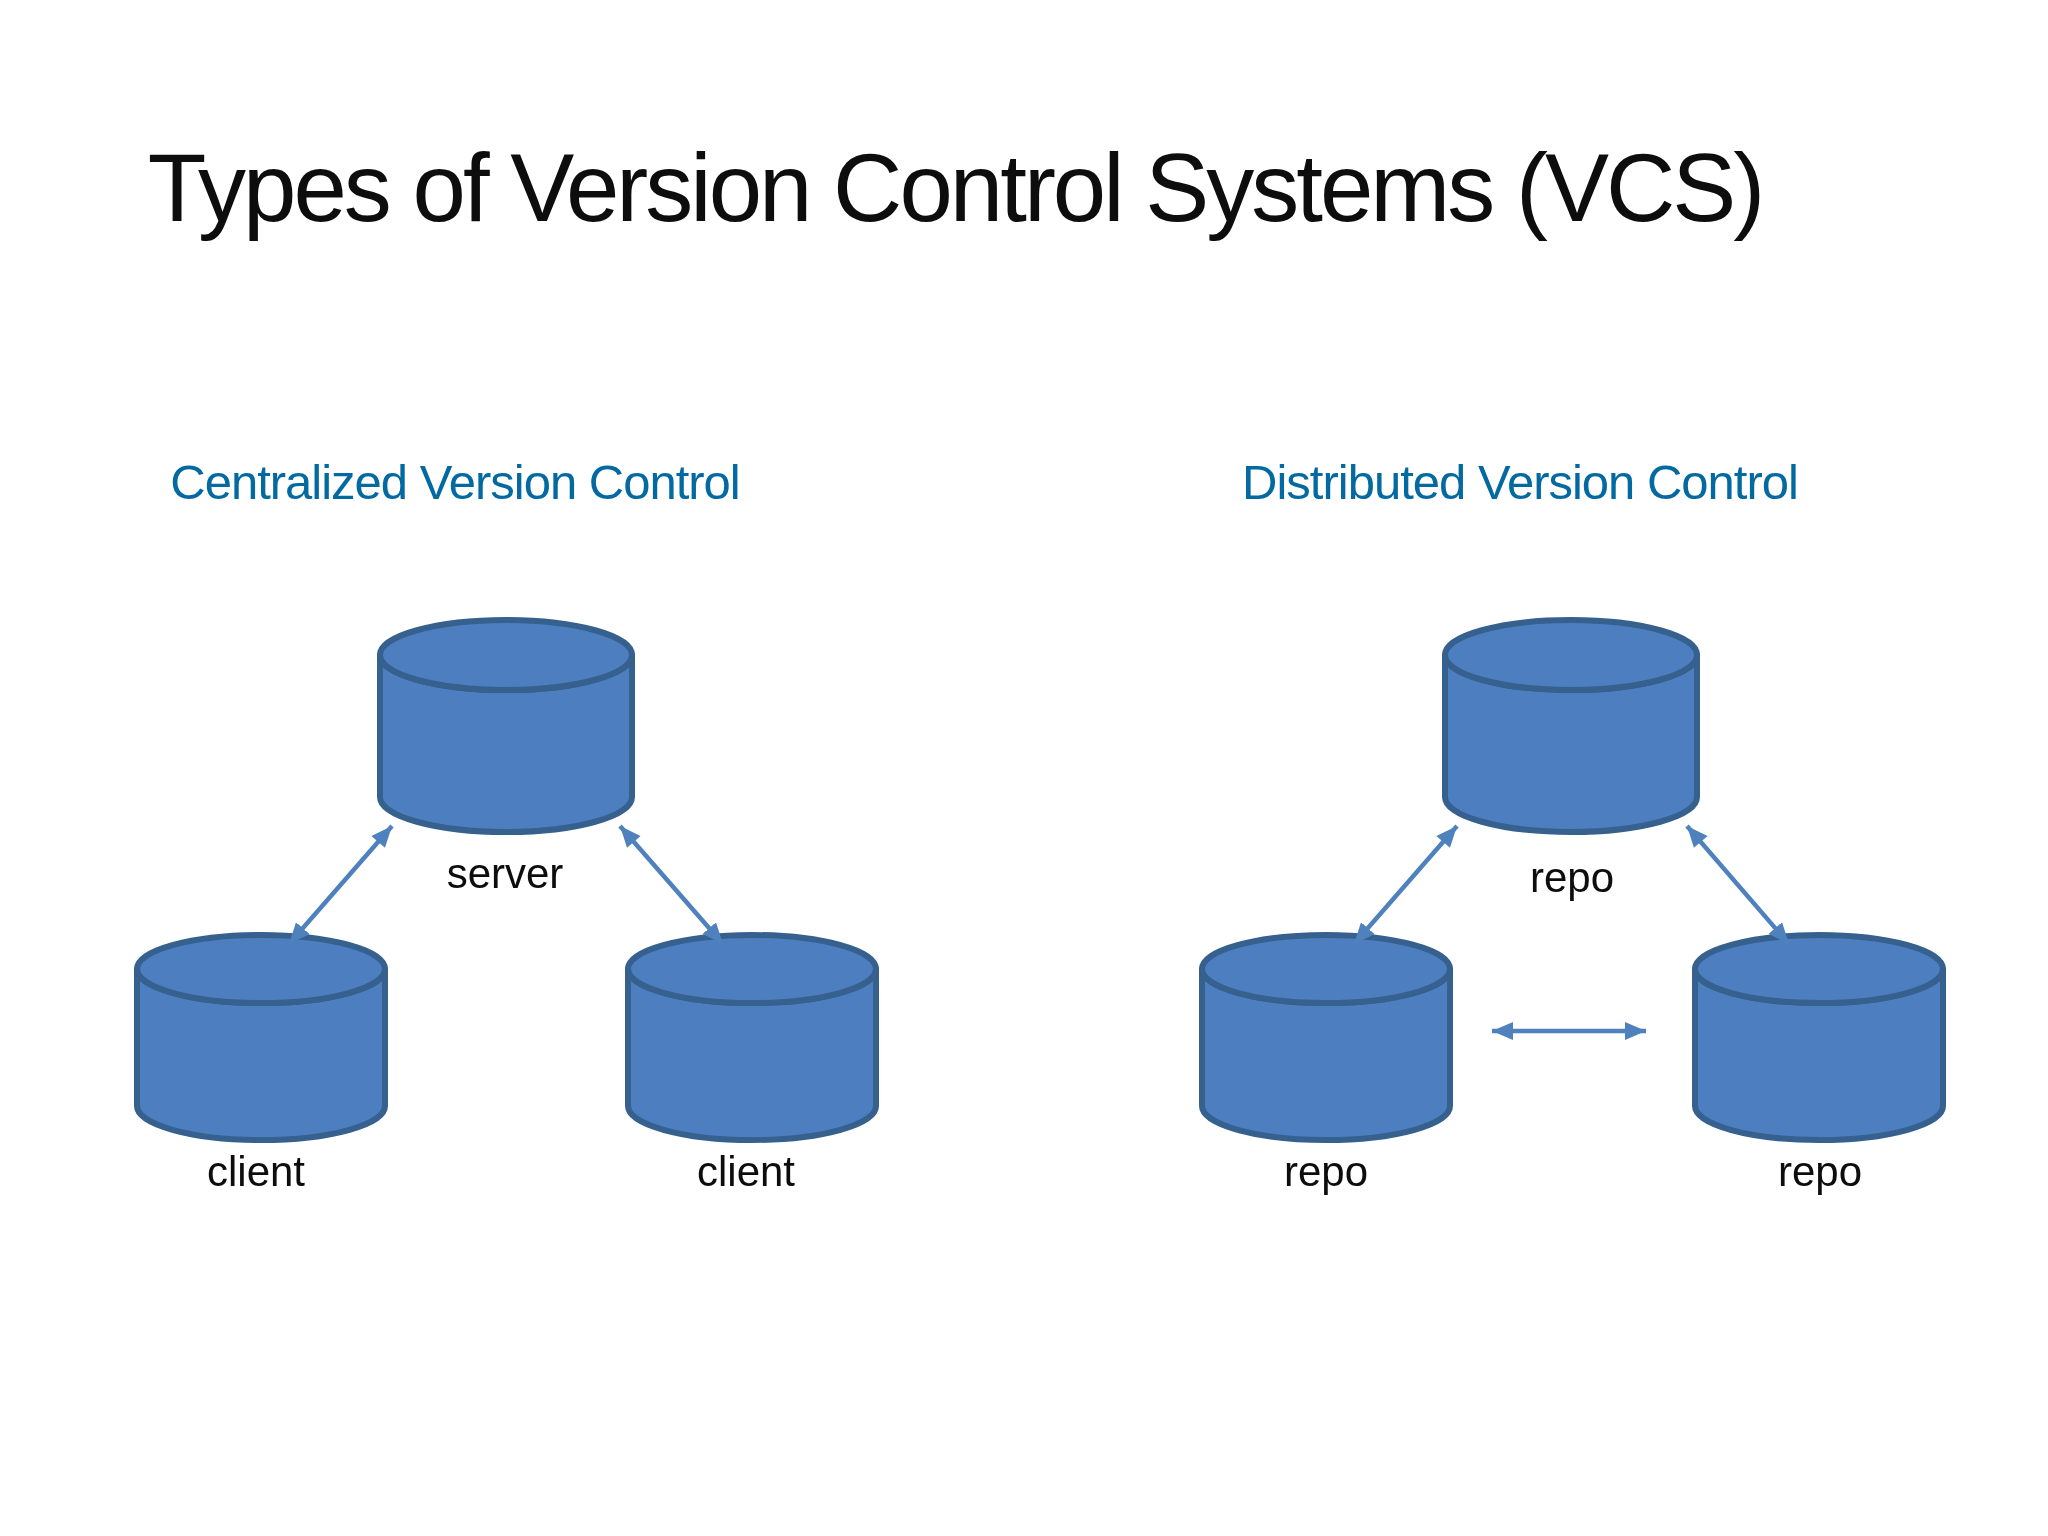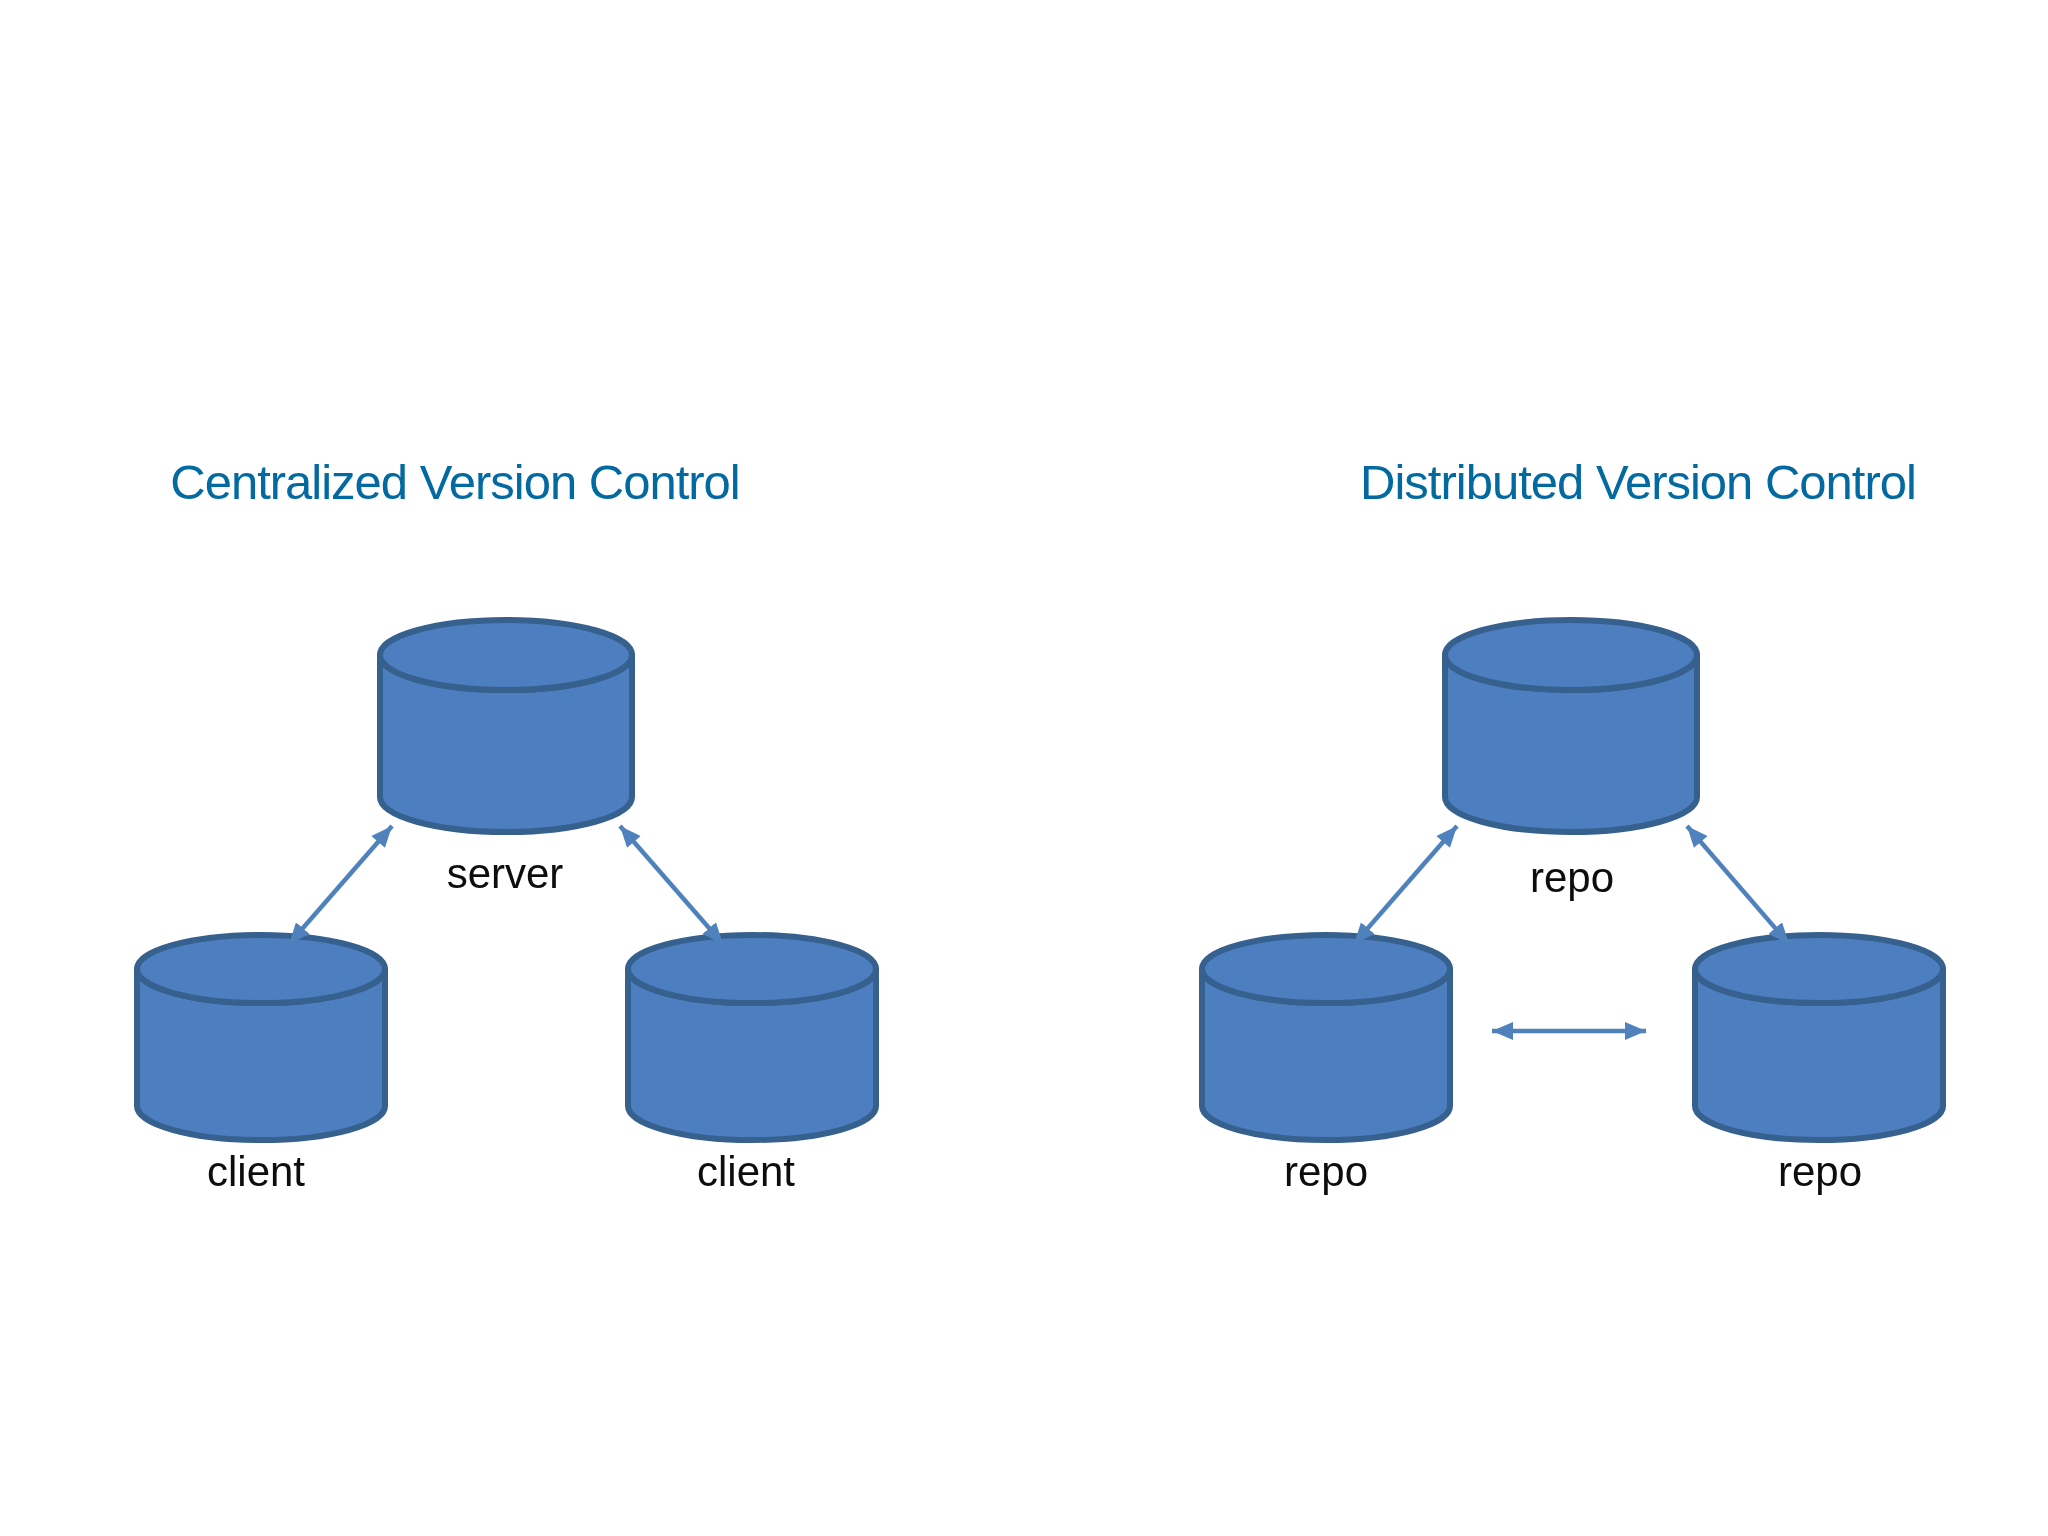--- a/index.html
+++ b/index.html
@@ -34,21 +34,21 @@
     top: 458px;
     transform: translateX(-50%);
     white-space: nowrap;
     font-size: 49px;
     letter-spacing: -1px;
     line-height: 1;
     color: #0369a1;
     font-weight: 400;
   }
   .subtitle-centralized { left: 455px; }
-  .subtitle-distributed { left: 1638px; text-align: right; }
+  .subtitle-distributed { left: 1520px; text-align: right; }
   svg.diagram-layer {
     position: absolute;
     left: 0;
     top: 0;
     width: 2048px;
     height: 1536px;
   }
   .cyl-body, .cyl-top {
     fill: #4d7ebf;
     stroke: #36608e;
@@ -66,20 +66,21 @@
     font-family: "Liberation Sans", sans-serif;
     font-size: 42px;
     text-anchor: middle;
   }
 </style>
 </head>
 <body>
 
 <div class="slide">
 
+  <div class="slide-title">Types of Version Control Systems (VCS)</div>
 
   <div class="panel-subtitle subtitle-centralized">Centralized Version Control</div>
 
   <div class="panel-subtitle subtitle-distributed">Distributed Version Control</div>
 
   <svg class="diagram-layer" viewBox="0 0 2048 1536">
     <defs>
       <marker id="head-end" markerUnits="userSpaceOnUse" markerWidth="24" markerHeight="20" refX="21" refY="9" orient="auto">
         <path class="arrow-head" d="M0,0 L21,9 L0,18 Z"></path>
       </marker>

